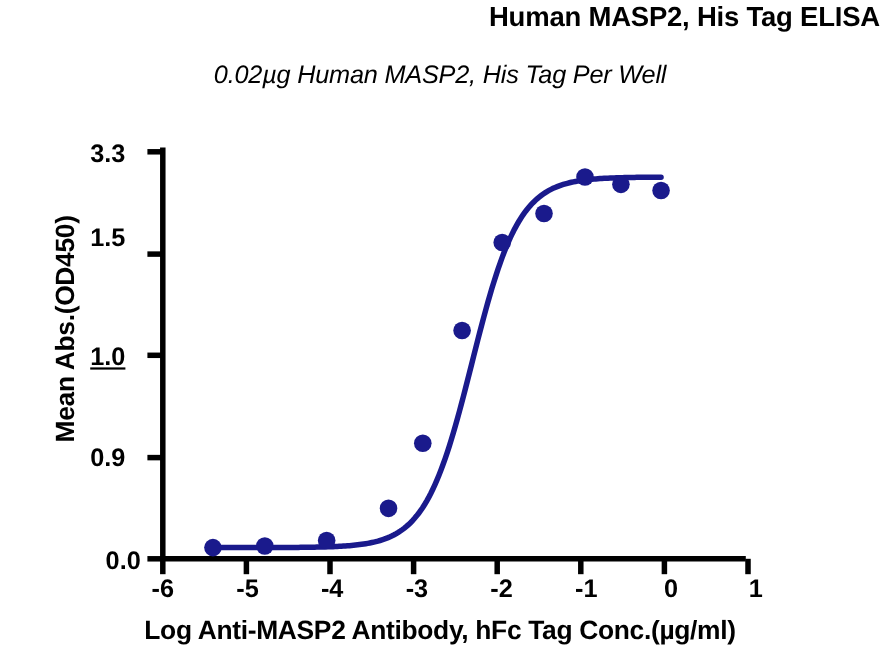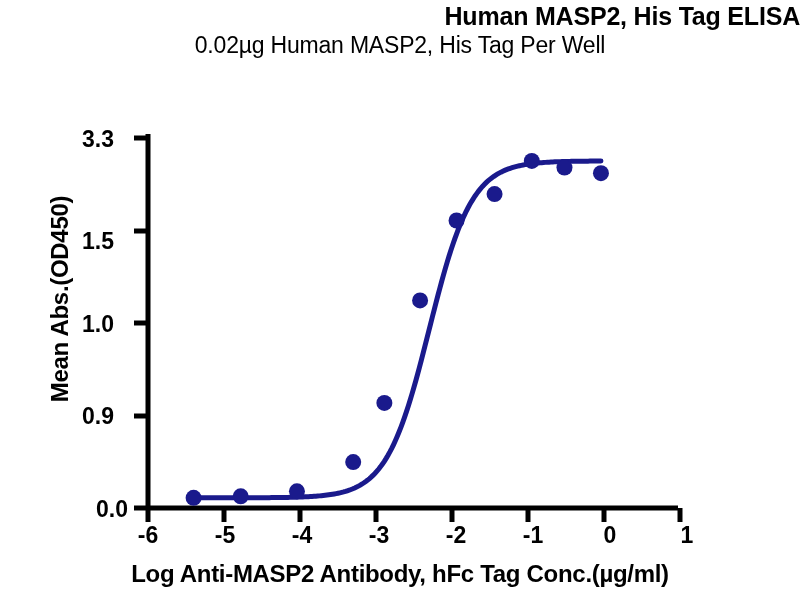--- a/index.html
+++ b/index.html
@@ -8,23 +8,24 @@
     font-family:"Liberation Sans", sans-serif;
     color:#000000;overflow:hidden;position:relative;
   }
   #figure{position:absolute;left:0;top:0;width:800px;height:600px;}
   .title{
     position:absolute;left:0;top:2px;width:800px;text-align:right;
     font-size:25px;font-weight:bold;letter-spacing:-0.2px;
     font-family:"Liberation Sans", sans-serif;
   }
   .subtitle{
-    position:absolute;left:0;top:32px;width:800px;text-align:center;
+    position:absolute;left:0;top:54px;width:800px;text-align:center;
     font-size:23px;font-weight:normal;letter-spacing:-0.2px;
     font-family:"Liberation Sans", sans-serif;
+    font-style:italic;
   }
   .xlabel{
     position:absolute;left:0;top:560px;width:800px;text-align:center;
     font-size:24px;font-weight:bold;letter-spacing:-0.3px;
     font-family:"Liberation Sans", sans-serif;
   }
   .ylabel{
     position:absolute;left:-110px;top:285px;width:340px;text-align:center;
     font-size:24px;font-weight:bold;letter-spacing:-0.3px;
     transform:rotate(-90deg);transform-origin:center center;
@@ -44,22 +45,22 @@
 
 <div id="figure">
 
   <div class="title">Human MASP2, His Tag ELISA</div>
   <div class="subtitle">0.02µg Human MASP2, His Tag Per Well</div>
 
   <div class="ylabel">Mean Abs.(OD450)</div>
   <div class="xlabel">Log Anti-MASP2 Antibody, hFc Tag Conc.(µg/ml)</div>
 
   <div class="tick-label ytick-label" style="left:44px;top:126px;">3.3</div>
-  <div class="tick-label ytick-label" style="left:44px;top:228px;">1.5</div>
-  <div class="tick-label ytick-label" style="left:44px;top:311px;">1.0</div>
+  <div class="tick-label ytick-label" style="left:44px;top:203px;">1.5</div>
+  <div class="tick-label ytick-label" style="left:44px;top:311px;text-decoration:underline;">1.0</div>
   <div class="tick-label ytick-label" style="left:44px;top:403px;">0.9</div>
   <div class="tick-label ytick-label" style="left:58px;top:496px;">0.0</div>
 
   <div class="tick-label xtick-label" style="left:123px;top:522px;">-6</div>
   <div class="tick-label xtick-label" style="left:200px;top:522px;">-5</div>
   <div class="tick-label xtick-label" style="left:277px;top:522px;">-4</div>
   <div class="tick-label xtick-label" style="left:354px;top:522px;">-3</div>
   <div class="tick-label xtick-label" style="left:431px;top:522px;">-2</div>
   <div class="tick-label xtick-label" style="left:508px;top:522px;">-1</div>
   <div class="tick-label xtick-label" style="left:585px;top:522px;">0</div>

